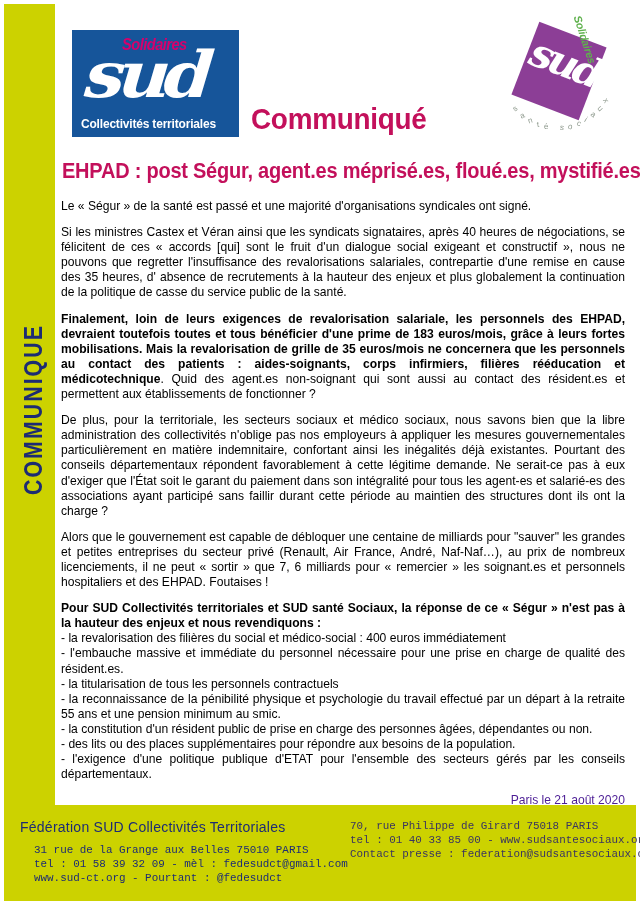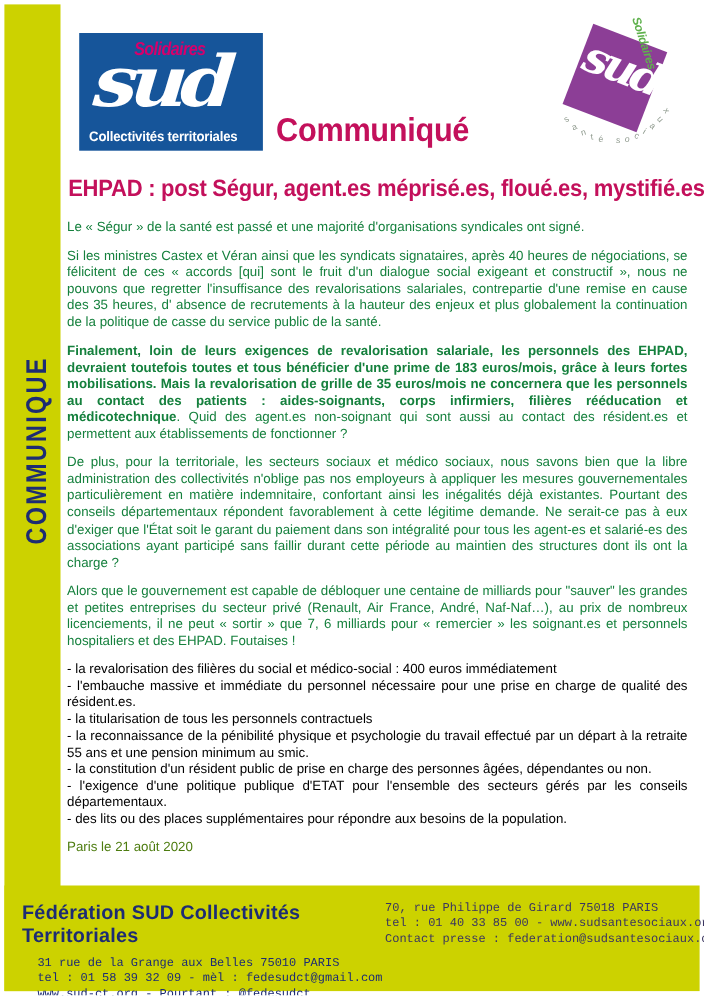--- a/index.html
+++ b/index.html
@@ -213,21 +213,21 @@
     position: absolute;
     left: 61px;
     top: 199px;
     width: 564px;
   }
   .body-col p {
     margin: 0 0 11px 0;
     font-family: "Liberation Sans", sans-serif;
     font-size: 12.1px;
     line-height: 15.1px;
-    color: #15803d;
+    color: #000000;
     text-align: justify;
     hyphens: manual;
   }
   .body-col p.tight {
     margin-bottom: 0;
   }
   .body-col p.lead {
     text-align: left;
   }
   .body-col .em {
@@ -241,46 +241,46 @@
     font-size: 12.1px;
     line-height: 15.1px;
     color: #000000;
     text-align: justify;
   }
   .bullet-line.last-line {
     text-align: left;
   }
   .signature {
     margin-top: 11px;
-    text-align: left;
+    text-align: right;
     font-family: "Liberation Sans", sans-serif;
     font-size: 12.1px;
     line-height: 15.1px;
-    color: #4d7c0f;
+    color: #4c1d95;
   }
 
   
   .footer {
     position: absolute;
     left: 4px;
     bottom: 4px;
     width: 632px;
     height: 96px;
     background: #ccd200;
   }
   .footer .col {
     position: absolute;
     top: 14px;
   }
   .footer .col-left { left: 16px; width: 320px; }
   .footer .col-right { left: 334px; width: 300px; }
   .footer .fed-title {
     font-family: "Liberation Sans", sans-serif;
-    font-weight: bold;
-    font-size: 18px;
+    font-weight: normal;
+    font-size: 14px;
     letter-spacing: 0.25px;
     margin: 0 0 8px 0;
   }
   .footer .col-left .fed-title { color: #1d2c73; }
   .footer .col-right .fed-title { color: #5c2d72; }
   .footer .fed-lines {
     margin: 0;
     padding-left: 14px;
     font-family: Liberation Mono, monospace;
     font-size: 10.9px;
@@ -337,28 +337,29 @@
     <p class="lead">Le « Ségur » de la santé est passé et une majorité d'organisations syndicales ont signé.</p>
 
     <p><span>Si les ministres Castex et Véran ainsi que les syndicats signataires, après 40 heures de négociations, se félicitent de ces </span><span class="em">« accords [qui] sont le fruit d'un dialogue social exigeant et constructif »</span><span>, nous ne pouvons que regretter l'insuffisance des revalorisations salariales, contrepartie d'une remise en cause des 35 heures, d' absence de recrutements à la hauteur des enjeux et plus globalement la continuation de la politique de casse du service public de la santé.</span></p>
 
     <p><span class="bold">Finalement, loin de leurs exigences de revalorisation salariale, les personnels des EHPAD, devraient toutefois toutes et tous bénéficier d'une prime de 183 euros/mois, grâce à leurs fortes mobilisations. Mais la revalorisation de grille de 35 euros/mois ne concernera que les personnels au contact des patients : aides-soignants, corps infirmiers, filières rééducation et médicotechnique</span><span>. Quid des agent.es non-soignant qui sont aussi au contact des résident.es et permettent aux établissements de fonctionner ?</span></p>
 
     <p>De plus, pour la territoriale, les secteurs sociaux et médico sociaux, nous savons bien que la libre administration des collectivités n'oblige pas nos employeurs à appliquer les mesures gouvernementales particulièrement en matière indemnitaire, confortant ainsi les inégalités déjà existantes. Pourtant des conseils départementaux répondent favorablement à cette légitime demande. Ne serait-ce pas à eux d'exiger que l'État soit le garant du paiement dans son intégralité pour tous les agent-es et salarié-es des associations ayant participé sans faillir durant cette période au maintien des structures dont ils ont la charge ?</p>
 
     <p>Alors que le gouvernement est capable de débloquer une centaine de milliards pour "sauver" les grandes et petites entreprises du secteur privé (Renault, Air France, André, Naf-Naf…), au prix de nombreux licenciements, il ne peut « sortir » que 7, 6 milliards pour « remercier » les soignant.es et personnels hospitaliers et des EHPAD. Foutaises !</p>
 
+    <p class="tight bold">Pour SUD Collectivités territoriales et SUD santé Sociaux, la réponse de ce « Ségur » n'est pas à la hauteur des enjeux et nous revendiquons :</p>
 
     <div class="bullet-line">- la revalorisation des filières du social et médico-social : 400 euros immédiatement</div>
     <div class="bullet-line">- l'embauche massive et immédiate du personnel nécessaire pour une prise en charge de qualité des résident.es.</div>
     <div class="bullet-line last-line">- la titularisation de tous les personnels contractuels</div>
     <div class="bullet-line">- la reconnaissance de la pénibilité physique et psychologie du travail effectué par un départ à la retraite 55 ans et une pension minimum au smic.</div>
     <div class="bullet-line">- la constitution d'un résident public de prise en charge des personnes âgées, dépendantes ou non.</div>
+    <div class="bullet-line last-line">- des lits ou des places supplémentaires pour répondre aux besoins de la population.</div>
     <div class="bullet-line">- l'exigence d'une politique publique d'ETAT pour l'ensemble des secteurs gérés par les conseils départementaux.</div>
-    <div class="bullet-line last-line">- des lits ou des places supplémentaires pour répondre aux besoins de la population.</div>
 
     <div class="signature">Paris le 21 août 2020</div>
   </div>
 
   <div class="footer">
 
     <div class="col col-left">
       <div class="fed-title">Fédération SUD Collectivités Territoriales</div>
       <div class="fed-lines">
         <div>31 rue de la Grange aux Belles 75010 PARIS</div>

